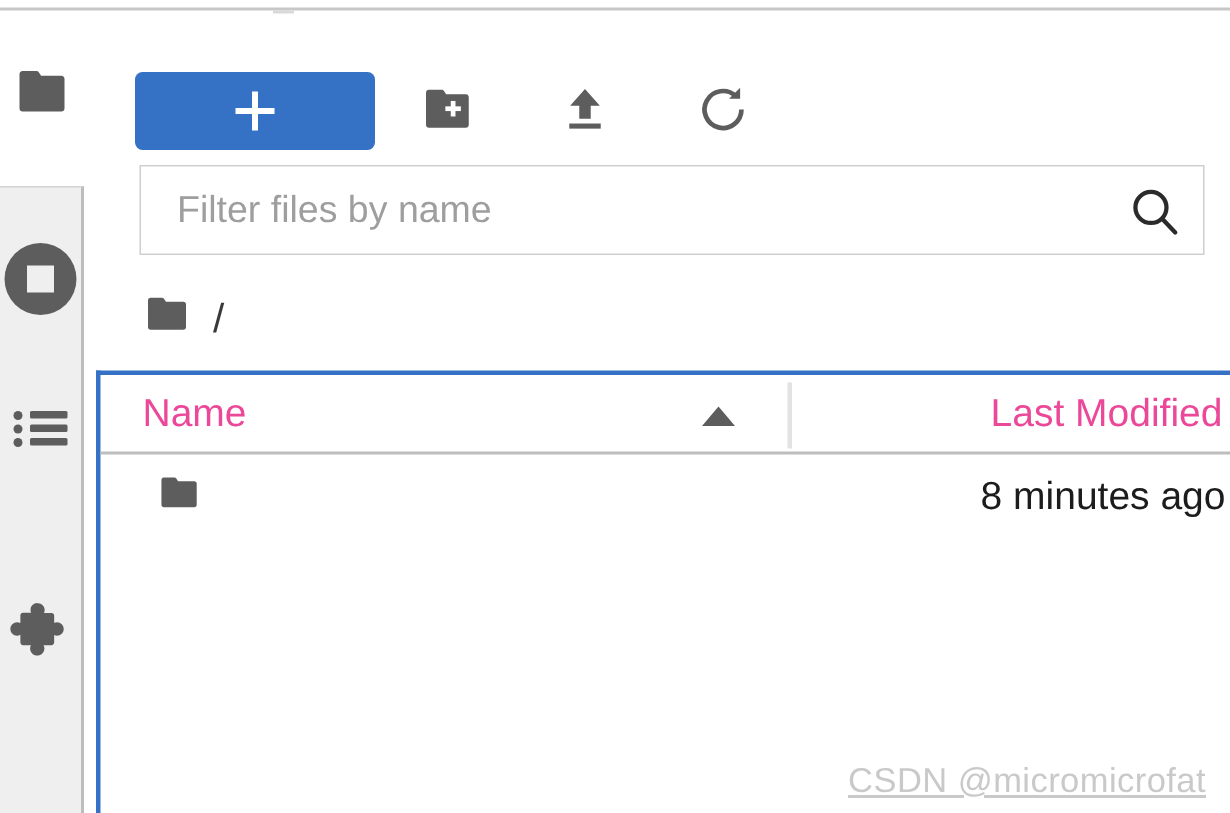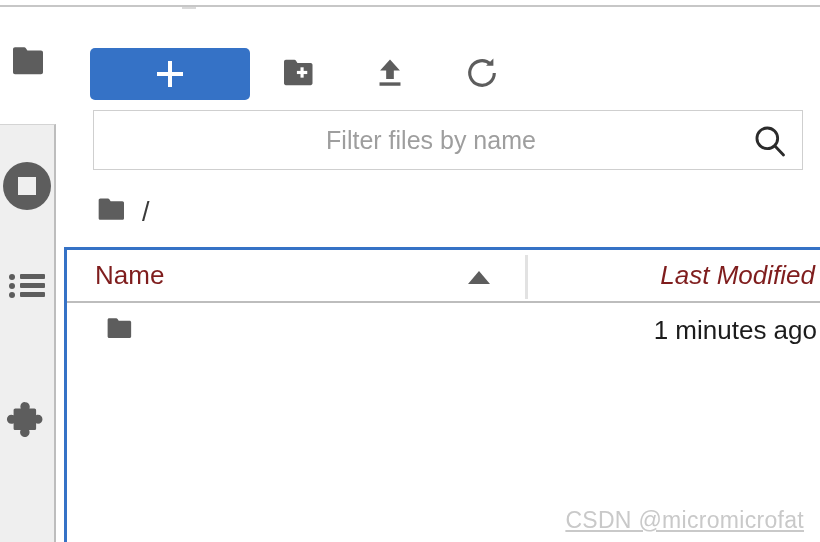--- a/index.html
+++ b/index.html
@@ -159,21 +159,20 @@
     left: 0; top: 0;
     width: 650px; height: 58px;
     border: none;
     outline: none;
     background: transparent;
     padding: 0 0 0 24px;
     box-sizing: border-box;
     font-family: "Liberation Sans", sans-serif;
     font-size: 25px;
     color: #3b3b3b;
-    text-align: center;
   }
   .filter-input::placeholder { color: #9e9e9e; opacity: 1; }
   .search-icon-btn {
     position: absolute;
     right: 14px; top: 12px;
     width: 36px; height: 36px;
     background: none; border: none; padding: 0; cursor: pointer;
   }
 
   
@@ -209,24 +208,24 @@
     border-bottom: 2px solid #bdbdbd;
     box-sizing: border-box;
   }
   .th {
     position: absolute;
     top: 0;
     height: 51px;
     display: flex;
     align-items: center;
     font-size: 26px;
-    color: #7f1d1d;
+    color: #ec4899;
   }
   .th-name { left: 28px; }
-  .th-modified { left: 543px; width: 208px; justify-content: flex-end; padding-right: 3px; box-sizing: border-box; font-style: italic; }
+  .th-modified { left: 543px; width: 208px; justify-content: flex-end; padding-right: 3px; box-sizing: border-box; }
   .sort-arrow {
     position: absolute;
     left: 401px; top: 21px;
     width: 0; height: 0;
     border-left: 11px solid transparent;
     border-right: 11px solid transparent;
     border-bottom: 13px solid #5d5d5d;
   }
   .col-divider {
     position: absolute;
@@ -384,18 +383,18 @@
       <span>Last Modified</span>
     </div>
   </div>
 
   <div class="row">
     <span class="row-icon">
       <svg width="30" height="26" viewBox="0 0 24 21" fill="#5d5d5d" aria-hidden="true">
         <path d="M2 3.1c0-.7.56-1.26 1.26-1.26h5.7c.42 0 .81.21 1.04.56l.96 1.45h8.78c.7 0 1.26.56 1.26 1.26v11.5c0 .7-.56 1.26-1.26 1.26H3.26C2.56 17.87 2 17.31 2 16.61V3.1z"></path>
       </svg>
     </span>
-    <div class="row-modified">1 minutes ago</div>
+    <div class="row-modified">8 minutes ago</div>
   </div>
 
 </div>
 
 <div class="watermark">CSDN @micromicrofat</div>
 
 </body></html>

